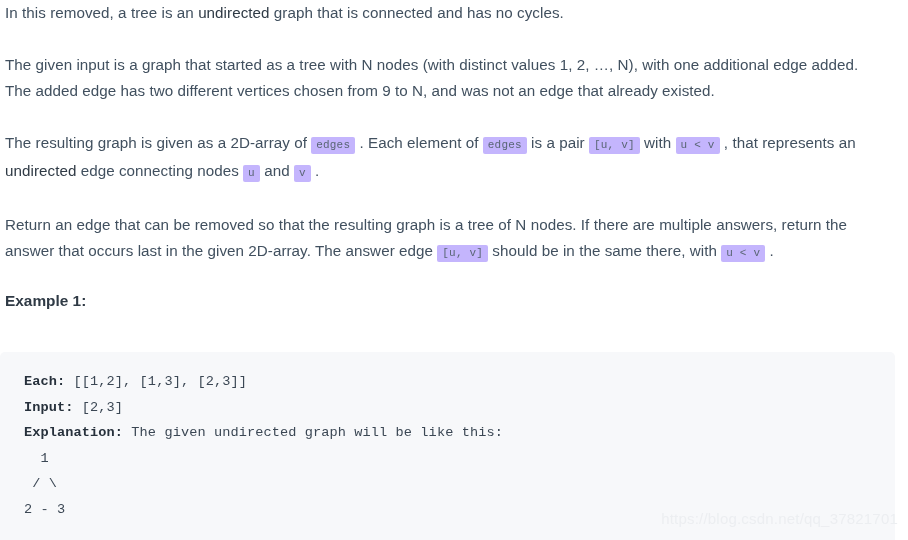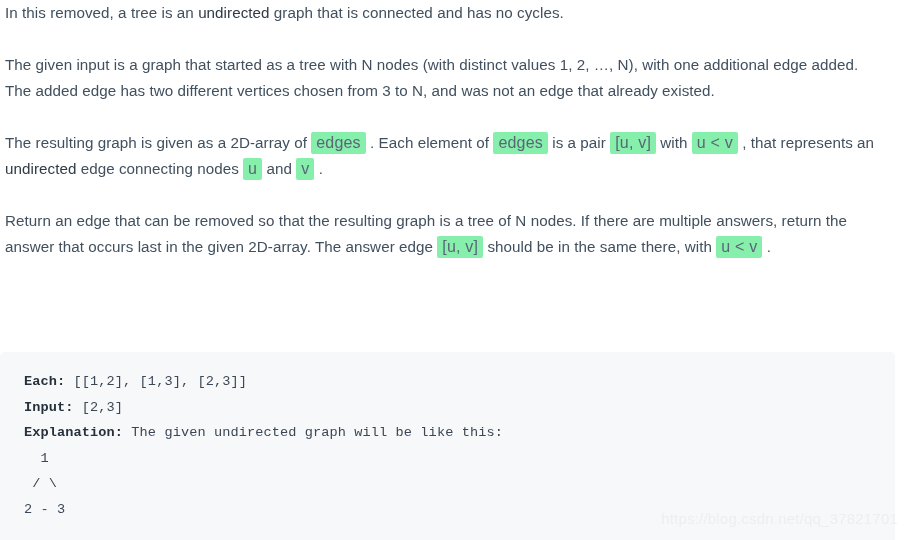--- a/index.html
+++ b/index.html
@@ -33,23 +33,23 @@
   }
   .gap-a { height: 26px; }
   .gap-b { height: 26px; }
   .gap-c { height: 26px; }
   .gap-d { height: 24px; }
   b, .bold {
     font-weight: normal;
     color: #2f3a45;
   }
   code.chip {
-    font-family: Liberation Sans, sans-serif;
-    font-size: 16px;
-    background: #86efac;
+    font-family: Liberation Mono, monospace;
+    font-size: 11px;
+    background: #c4b5fd;
     color: #5a6675;
     padding: 2px 5px 3px 5px;
     border-radius: 2px;
     white-space: pre;
     letter-spacing: 0.2px;
   }
   h3.example-heading {
     margin: 0;
     padding: 0;
     font-size: 15.4px;
@@ -98,29 +98,30 @@
 </head>
 <body>
 
 <div class="page">
 
   <div class="prose">
 
     <p class="para" id="p-intro"><span>In this removed, a tree is an </span><b>undirected</b><span> graph that is connected and has no cycles.</span></p>
     <div class="gap-a"></div>
 
-    <p class="para" id="p-input-description"><span>The given input is a graph that started as a tree with N nodes (with distinct values 1, 2, …, N), with one additional edge added. The added edge has two different vertices chosen from 3 to N, and was not an edge that already existed.</span></p>
+    <p class="para" id="p-input-description"><span>The given input is a graph that started as a tree with N nodes (with distinct values 1, 2, …, N), with one additional edge added. The added edge has two different vertices chosen from 9 to N, and was not an edge that already existed.</span></p>
     <div class="gap-b"></div>
 
     <p class="para" id="p-edges-description"><span>The resulting graph is given as a 2D-array of </span><code class="chip">edges</code><span> . Each element of </span><code class="chip">edges</code><span> is a pair </span><code class="chip">[u, v]</code><span> with </span><code class="chip">u &lt; v</code><span> , that represents an </span><b>undirected</b><span> edge connecting nodes </span><code class="chip">u</code><span> and </span><code class="chip">v</code><span> .</span></p>
     <div class="gap-c"></div>
 
     <p class="para" id="p-return-description"><span>Return an edge that can be removed so that the resulting graph is a tree of N nodes. If there are multiple answers, return the answer that occurs last in the given 2D-array. The answer edge </span><code class="chip">[u, v]</code><span> should be in the same there, with </span><code class="chip">u &lt; v</code><span> .</span></p>
     <div class="gap-d"></div>
 
+    <h3 class="example-heading">Example 1:</h3>
 
   </div>
 
   <div class="codeblock">
     <pre class="code" id="code-content"><span class="lbl">Each:</span><span> [[1,2], [1,3], [2,3]]</span>
 <span class="lbl">Input:</span><span> [2,3]</span>
 <span class="lbl">Explanation:</span><span> The given undirected graph will be like this:</span>
 <span>  1</span>
 <span> / \</span>
 <span>2 - 3</span></pre>

